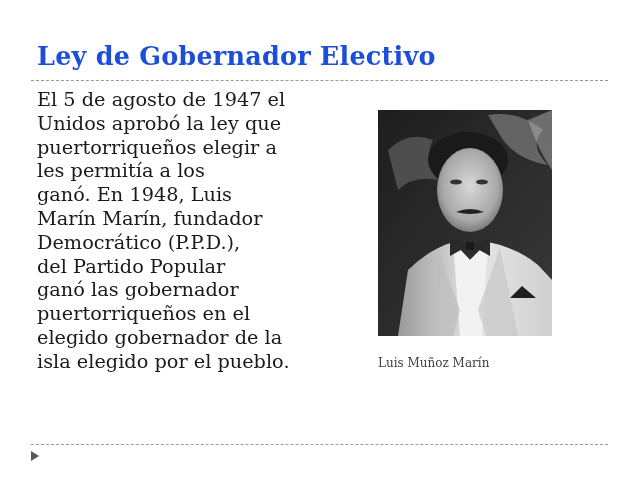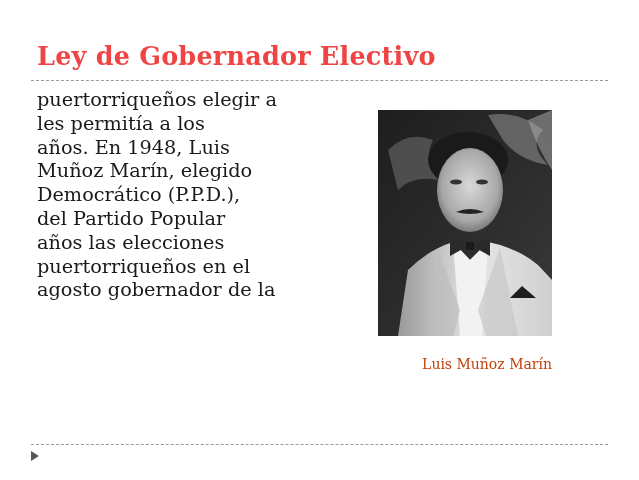--- a/index.html
+++ b/index.html
@@ -4,66 +4,69 @@
   <style>
     html, body { margin: 0; padding: 0; }
     body {
       width: 639px; height: 480px; background: #ffffff;
       position: relative; overflow: hidden;
       font-family: "DejaVu Serif", "Liberation Serif", serif;
     }
     .title {
       position: absolute; left: 37px; top: 41px;
       font-family: "DejaVu Serif", serif;
-      font-weight: bold; font-size: 25.5px; color: #ef4444;
+      font-weight: bold; font-size: 25.5px; color: #1d4ed8;
       white-space: nowrap; letter-spacing: 0.2px;
     }
     .rule {
       position: absolute; left: 31px; width: 577px; height: 0;
       border-top: 1px dashed #9a9a9a;
     }
     .rule.top { top: 80px; }
     .rule.bottom { top: 444px; }
     .body-text {
       position: absolute; left: 37px; top: 88px; width: 290px;
       font-family: "DejaVu Serif", serif;
       font-size: 19.3px; line-height: 23.8px; color: #1a1a1a;
     }
     .body-text .line { display: block; white-space: nowrap; }
     .photo {
       position: absolute; left: 378px; top: 110px; width: 174px; height: 226px;
       overflow: hidden; background: #2a2a2a;
     }
     .caption {
-      position: absolute; left: 378px; width: 174px; top: 356px; text-align: right;
-      font-family: "DejaVu Serif", serif; font-size: 14px; color: #c2410c;
+      position: absolute; left: 378px; width: 174px; top: 356px; text-align: left;
+      font-family: "DejaVu Serif", serif; font-size: 12px; color: #404040;
       white-space: nowrap;
     }
     .nav-arrow {
       position: absolute; left: 31px; top: 451px; width: 0; height: 0;
       border-top: 5px solid transparent; border-bottom: 5px solid transparent;
       border-left: 8px solid #5e564c;
     }
   </style>
 </head>
 <body>
 
 <div class="title">Ley de Gobernador Electivo</div>
 <div class="rule top"></div>
 
 <div class="body-text">
+  <span class="line">El 5 de agosto de 1947 el</span>
+  <span class="line">Unidos aprobó la ley que</span>
   <span class="line">puertorriqueños elegir a</span>
   <span class="line">les permitía a los</span>
-  <span class="line">años. En 1948, Luis</span>
-  <span class="line">Muñoz Marín, elegido</span>
+  <span class="line">ganó. En 1948, Luis</span>
+  <span class="line">Marín Marín, fundador</span>
   <span class="line">Democrático (P.P.D.),</span>
   <span class="line">del Partido Popular</span>
-  <span class="line">años las elecciones</span>
+  <span class="line">ganó las gobernador</span>
   <span class="line">puertorriqueños en el</span>
-  <span class="line">agosto gobernador de la</span>
+  <span class="line">elegido gobernador de la</span>
+  <span class="line">isla elegido por el pueblo.</span>
 </div>
 
 <div class="photo" title="Black and white portrait of Luis Muñoz Marín in light suit and bow tie">
   <svg width="174" height="226" viewBox="0 0 174 226" xmlns="http://www.w3.org/2000/svg">
     <defs>
       <linearGradient id="bg" x1="0" y1="0" x2="1" y2="1">
         <stop offset="0" stop-color="#1e1e1e"></stop>
         <stop offset="0.6" stop-color="#2e2e2e"></stop>
         <stop offset="1" stop-color="#3a3a3a"></stop>
       </linearGradient>

